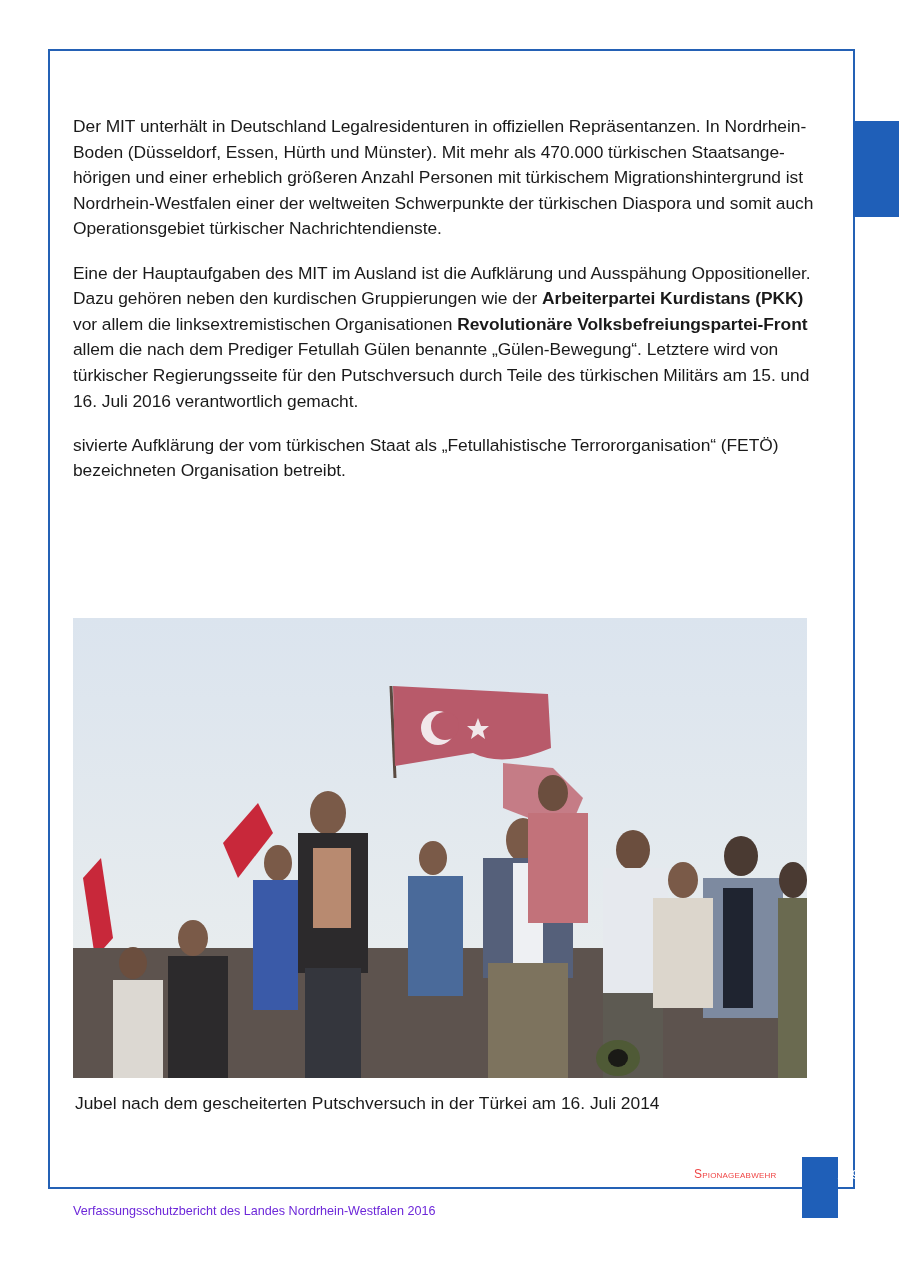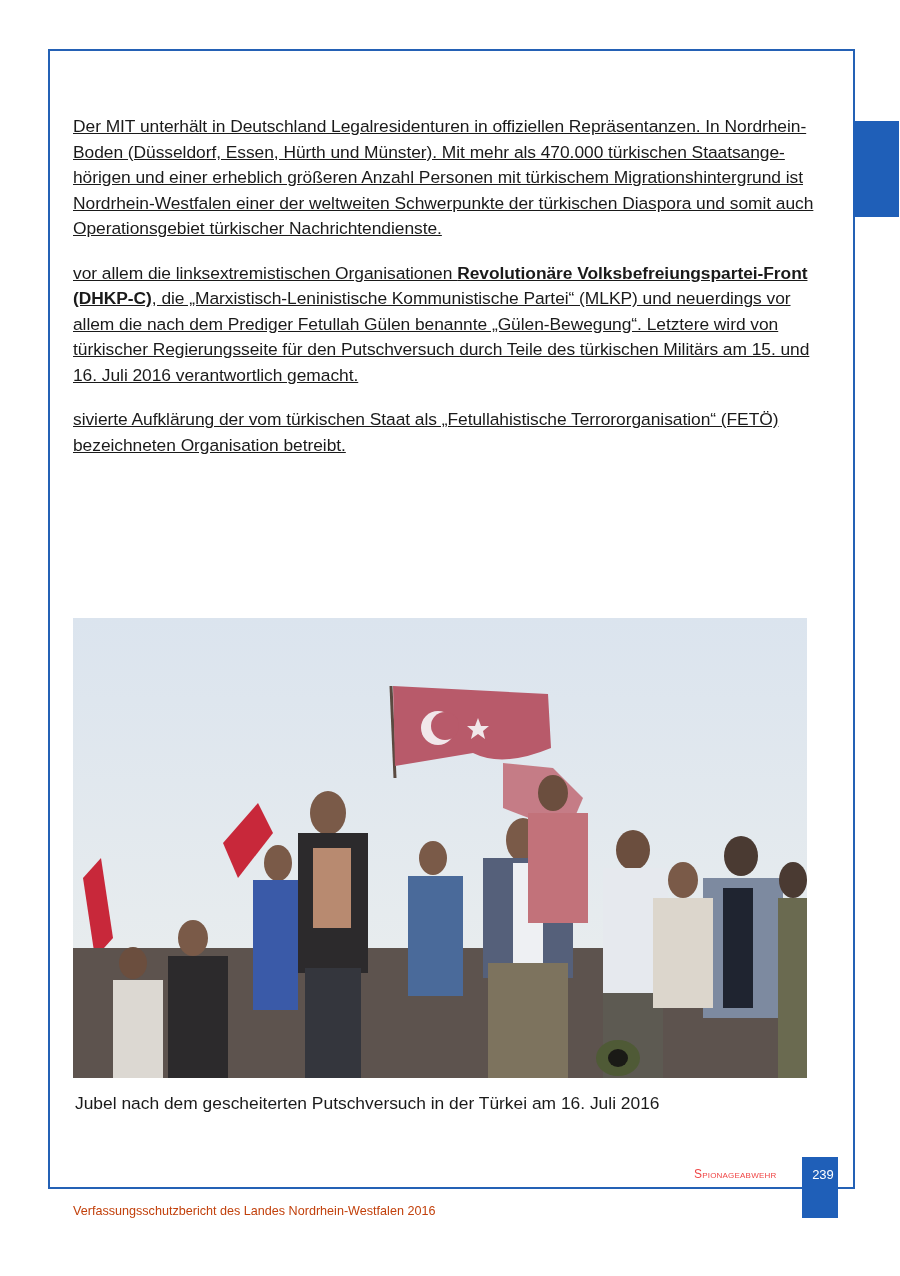--- a/index.html
+++ b/index.html
@@ -30,21 +30,20 @@
       top: 121px;
       width: 46px;
       height: 96px;
       background: #1f5fb8;
     }
     .content {
       position: absolute;
       left: 73px;
       top: 114px;
       width: 740px;
-      text-decoration: underline;
     }
     .para {
       font-size: 17.4px;
       line-height: 25.6px;
       margin: 0 0 18.6px 0;
       letter-spacing: -0.05px;
       white-space: normal;
     }
     .para .line { display: block; white-space: nowrap; }
     .para b { font-weight: bold; }
@@ -79,53 +78,54 @@
     .page-box {
       position: absolute;
       left: 802px;
       top: 1157px;
       width: 36px;
       height: 61px;
       background: #1f5fb8;
     }
     .page-number {
       position: absolute;
-      left: 0;
+      left: 15px;
       top: 10px;
       width: 42px;
-      text-align: center;
+      text-align: right;
       color: #ffffff;
       font-size: 13px;
     }
     .footer-title {
       position: absolute;
       left: 73px;
       top: 1204px;
       font-size: 12.6px;
-      color: #c2410c;
+      color: #6d28d9;
       white-space: nowrap;
     }
   </style>
 </head>
 <body>
 
 <div class="frame"></div>
 <div class="side-tab"></div>
 
 <div class="content">
   <p class="para">
       <span class="line"><span>Der MIT unterhält in Deutschland Legalresidenturen in offiziellen Repräsentanzen. In Nordrhein-</span></span>
       <span class="line"><span>Boden (Düsseldorf, Essen, Hürth und Münster). Mit mehr als 470.000 türkischen Staatsange-</span></span>
       <span class="line"><span>hörigen und einer erheblich größeren Anzahl Personen mit türkischem Migrationshintergrund ist</span></span>
       <span class="line"><span>Nordrhein-Westfalen einer der weltweiten Schwerpunkte der türkischen Diaspora und somit auch</span></span>
       <span class="line"><span>Operationsgebiet türkischer Nachrichtendienste.</span></span>
     </p>
   <p class="para">
+      <span class="line"><span>Eine der Hauptaufgaben des MIT im Ausland ist die Aufklärung und Ausspähung Oppositioneller.</span></span>
+      <span class="line"><span>Dazu gehören neben den kurdischen Gruppierungen wie der </span><b>Arbeiterpartei Kurdistans (PKK)</b></span>
       <span class="line"><span>vor allem die linksextremistischen Organisationen </span><b>Revolutionäre Volksbefreiungspartei-Front</b></span>
-      <span class="line"><b>(DHKP-C)</b><span>, die „Marxistisch-Leninistische Kommunistische Partei“ (MLKP) und neuerdings vor</span></span>
       <span class="line"><span>allem die nach dem Prediger Fetullah Gülen benannte „Gülen-Bewegung“. Letztere wird von</span></span>
       <span class="line"><span>türkischer Regierungsseite für den Putschversuch durch Teile des türkischen Militärs am 15. und</span></span>
       <span class="line"><span>16. Juli 2016 verantwortlich gemacht.</span></span>
     </p>
   <p class="para">
       <span class="line"><span>sivierte Aufklärung der vom türkischen Staat als „Fetullahistische Terrororganisation“ (FETÖ)</span></span>
       <span class="line"><span>bezeichneten Organisation betreibt.</span></span>
     </p>
 </div>
 
@@ -181,19 +181,19 @@
       <rect x="40" y="362" width="50" height="98" fill="#dcd8d2"></rect>
       <ellipse cx="720" cy="262" rx="14" ry="18" fill="#4a3a32"></ellipse>
       <rect x="705" y="280" width="29" height="180" fill="#6a6a50"></rect>
 
       <ellipse cx="545" cy="440" rx="22" ry="18" fill="#4f5a36"></ellipse>
       <ellipse cx="545" cy="440" rx="10" ry="9" fill="#1a1a16"></ellipse>
     </g>
   </svg>
 </div>
 
-<div class="caption">Jubel nach dem gescheiterten Putschversuch in der Türkei am 16. Juli 2016</div>
+<div class="caption">Jubel nach dem gescheiterten Putschversuch in der Türkei am 16. Juli 2014</div>
 
 <div class="section-label">Spionageabwehr</div>
 <div class="page-box">
   <div class="page-number">239</div>
 </div>
 <div class="footer-title">Verfassungsschutzbericht des Landes Nordrhein-Westfalen 2016</div>
 
 </body></html>

